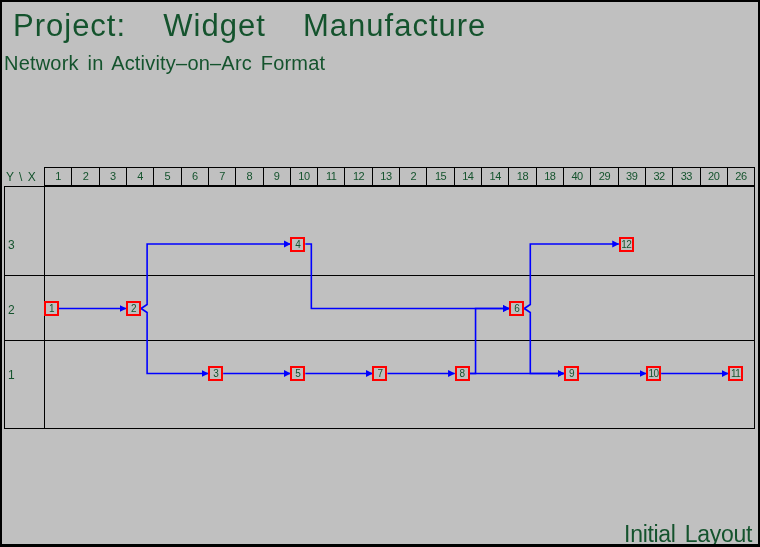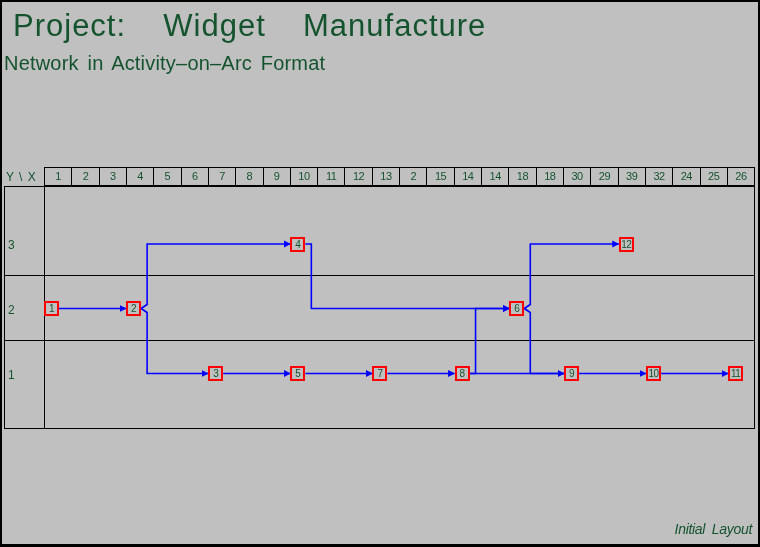--- a/index.html
+++ b/index.html
@@ -5,21 +5,21 @@
   html,body{margin:0;padding:0;background:#888;}
   .page{
     position:relative;width:760px;height:547px;box-sizing:border-box;
     background:#c0c0c0;border:solid #000;border-width:2px 2px 3px 2px;
     font-family:"Liberation Sans",sans-serif;overflow:hidden;color:#14532d;
   }
   .canvas{position:absolute;left:-2px;top:-2px;width:760px;height:547px;}
   .abs{position:absolute;}
   .title{left:13px;top:8px;font-size:31px;letter-spacing:1px;word-spacing:9px;white-space:pre;}
   .subtitle{left:4px;top:52px;font-size:20px;letter-spacing:0.2px;word-spacing:3px;white-space:pre;}
-  .footer{right:8px;top:521px;font-size:14px;letter-spacing:-0.3px;word-spacing:3px;font-style:italic;}
+  .footer{right:8px;top:521px;font-size:23px;letter-spacing:-0.3px;word-spacing:3px;}
   .corner-label{left:6px;top:170px;font-size:12px;word-spacing:2px;white-space:pre;}
   .colheader{
     left:44px;top:167px;width:711px;height:19px;box-sizing:border-box;
     border:1px solid #000;display:flex;
   }
   .colheader .cell{
     flex:1;text-align:center;font-size:11px;line-height:17px;
     border-left:1px solid #000;letter-spacing:-0.5px;overflow:hidden;
   }
   .colheader .cell:first-child{border-left:none;}
@@ -58,26 +58,26 @@
         <div class="cell">10</div>
         <div class="cell">11</div>
         <div class="cell">12</div>
         <div class="cell">13</div>
         <div class="cell">2</div>
         <div class="cell">15</div>
         <div class="cell">14</div>
         <div class="cell">14</div>
         <div class="cell">18</div>
         <div class="cell">18</div>
-        <div class="cell">30</div>
+        <div class="cell">40</div>
         <div class="cell">29</div>
         <div class="cell">39</div>
         <div class="cell">32</div>
-        <div class="cell">24</div>
-        <div class="cell">25</div>
+        <div class="cell">33</div>
+        <div class="cell">20</div>
         <div class="cell">26</div>
       </div>
 
     <div class="abs gridbody"></div>
     <div class="abs vsep"></div>
     <div class="abs hsep" style="top:275px"></div>
     <div class="abs hsep" style="top:340px"></div>
 
     <div id="rowlabels">
         <div class="abs rowlabel" style="top: 238px;">3</div>

